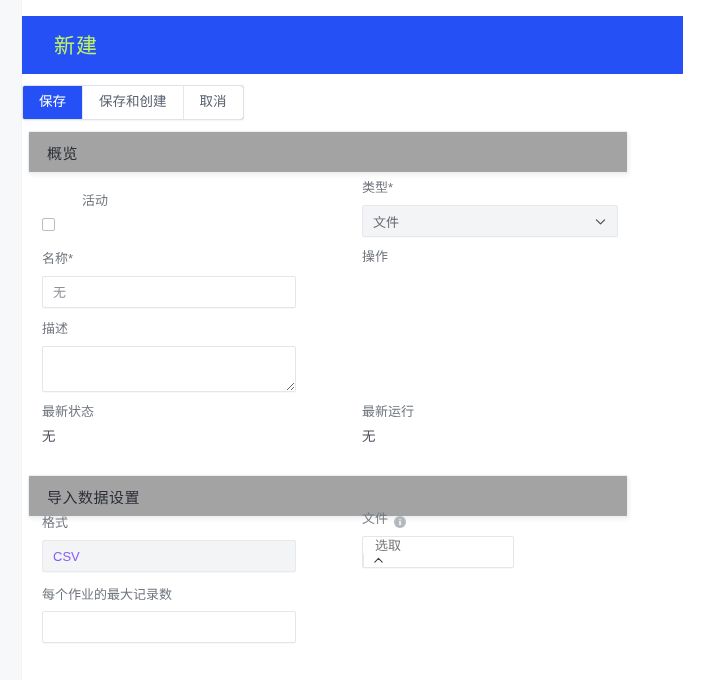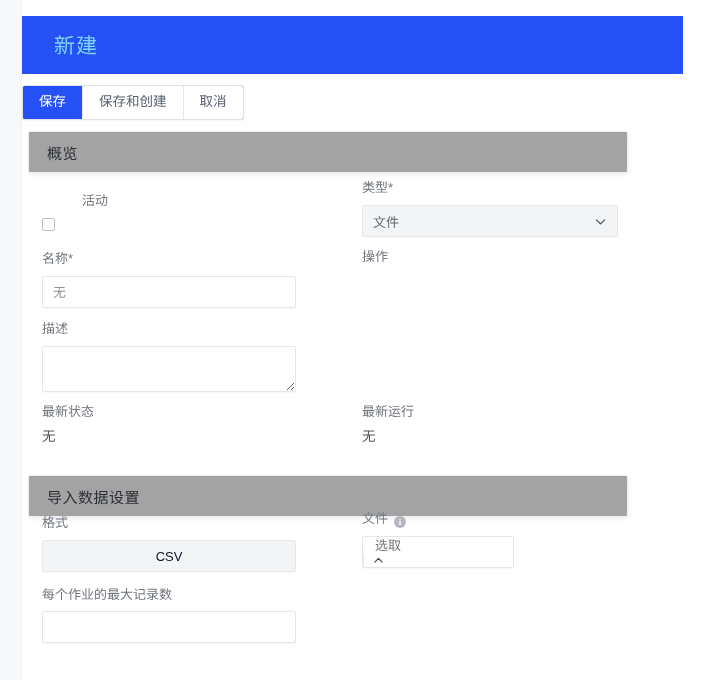--- a/index.html
+++ b/index.html
@@ -39,21 +39,21 @@
     position: absolute;
     left: 0; top: 16px;
     width: 661px;
     height: 58px;
     background: #2450f6;
     display: flex;
     align-items: center;
     padding-left: 32px;
   }
   .titlebar-title {
-    color: #7dd3fc;
+    color: #bef264;
     font-size: 21px;
     line-height: 1;
     letter-spacing: 1px;
     font-weight: 400;
   }
 
   
   .btn-group {
     position: absolute;
     left: 0px; top: 85px;
@@ -122,23 +122,22 @@
     font-family: "Liberation Sans", "DejaVu Sans", sans-serif;
     font-size: 13px;
     color: #4a4f57;
     padding: 0 10px;
     outline: none;
     box-shadow: 0 1px 1px rgba(16,24,40,0.03);
   }
   .text-input::placeholder { color: #8d9299; }
   .text-input.disabled {
     background: #f3f4f6;
-    color: #0f172a;
+    color: #8b5cf6;
     border-color: #e7e9ed;
-    text-align: center;
   }
 
   .textarea {
     position: absolute;
     background: #ffffff;
     border: 1px solid #e3e6eb;
     border-radius: 2px;
     font-family: "Liberation Sans", "DejaVu Sans", sans-serif;
     font-size: 13px;
     color: #4a4f57;

